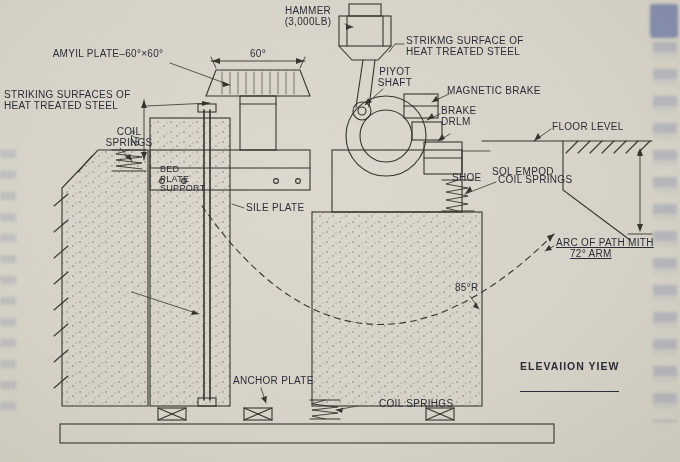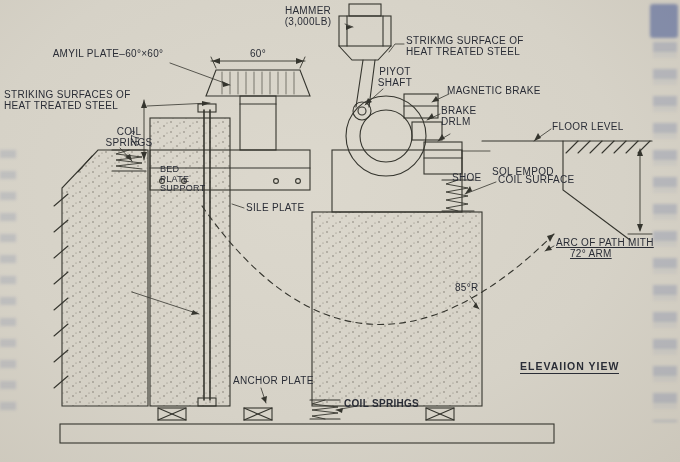--- a/index.html
+++ b/index.html
@@ -13,21 +13,21 @@
     position:absolute;color:#2a2d36;font-size:10px;line-height:10.5px;
     letter-spacing:.3px;white-space:nowrap;
   }
   .c{text-align:center;}
   .sm{font-size:9px;line-height:9.5px;}
   .ind1{margin-left:12px;}
   .ind2{margin-left:14px;}
   .rot{transform:rotate(-90deg);transform-origin:left top;}
   .title{
     font-weight:bold;font-size:10.5px;letter-spacing:1px;
-    border-bottom:1.3px solid #2a2d36;padding-bottom:1px;
+    border-bottom:1.3px solid #2a2d36;padding-bottom:19px;
   }
   .bleed{position:absolute;pointer-events:none;filter:blur(1.4px);}
   .bleed-right{
     left:653px;top:42px;width:24px;height:380px;
     background:repeating-linear-gradient(180deg, rgba(70,90,150,.22) 0 10px, rgba(70,90,150,.06) 10px 16px, transparent 16px 27px);
   }
   .bleed-corner{left:650px;top:4px;width:28px;height:34px;background:rgba(45,70,140,.48);border-radius:3px;}
   .bleed-left{
     left:0;top:150px;width:16px;height:262px;
     background:repeating-linear-gradient(180deg, rgba(70,90,150,.16) 0 8px, transparent 8px 21px);
@@ -268,35 +268,35 @@
     <div>BRAKE</div>
     <div>DRLM</div>
   </div>
 
   <div class="lbl" style="left:452px;top:129px;margin-top:44px;">SHOE</div>
 
   <div class="lbl" style="left:552px;top:122px;">FLOOR LEVEL</div>
 
   <div class="lbl" style="left:492px;top:158px;margin-top:9px;">SOL EMPOD</div>
 
-  <div class="lbl" style="left:498px;top:175px;">COIL SURFACE</div>
+  <div class="lbl" style="left:498px;top:175px;">COIL SPRINGS</div>
 
   <div class="lbl" style="left:246px;top:203px;">SILE PLATE</div>
 
   <div class="lbl" style="left:556px;top:238px;text-decoration:underline;">
     <div>ARC OF PATH MITH</div>
     <div class="ind2">72° ARM</div>
   </div>
 
   <div class="lbl" style="left:455px;top:283px;">85°R</div>
 
 
   <div class="lbl" style="left:233px;top:376px;">ANCHOR PLATE</div>
 
-  <div class="lbl" style="left:344px;top:399px;font-weight:bold;">COIL SPRIHGS</div>
+  <div class="lbl" style="left:379px;top:399px;">COIL SPRIHGS</div>
 
   <div class="lbl title" style="left:520px;top:361px;">ELEVAIION YIEW</div>
 
   <div class="bleed bleed-right"></div>
   <div class="bleed bleed-corner"></div>
   <div class="bleed bleed-left"></div>
 
 </div>
 
 </body></html>

